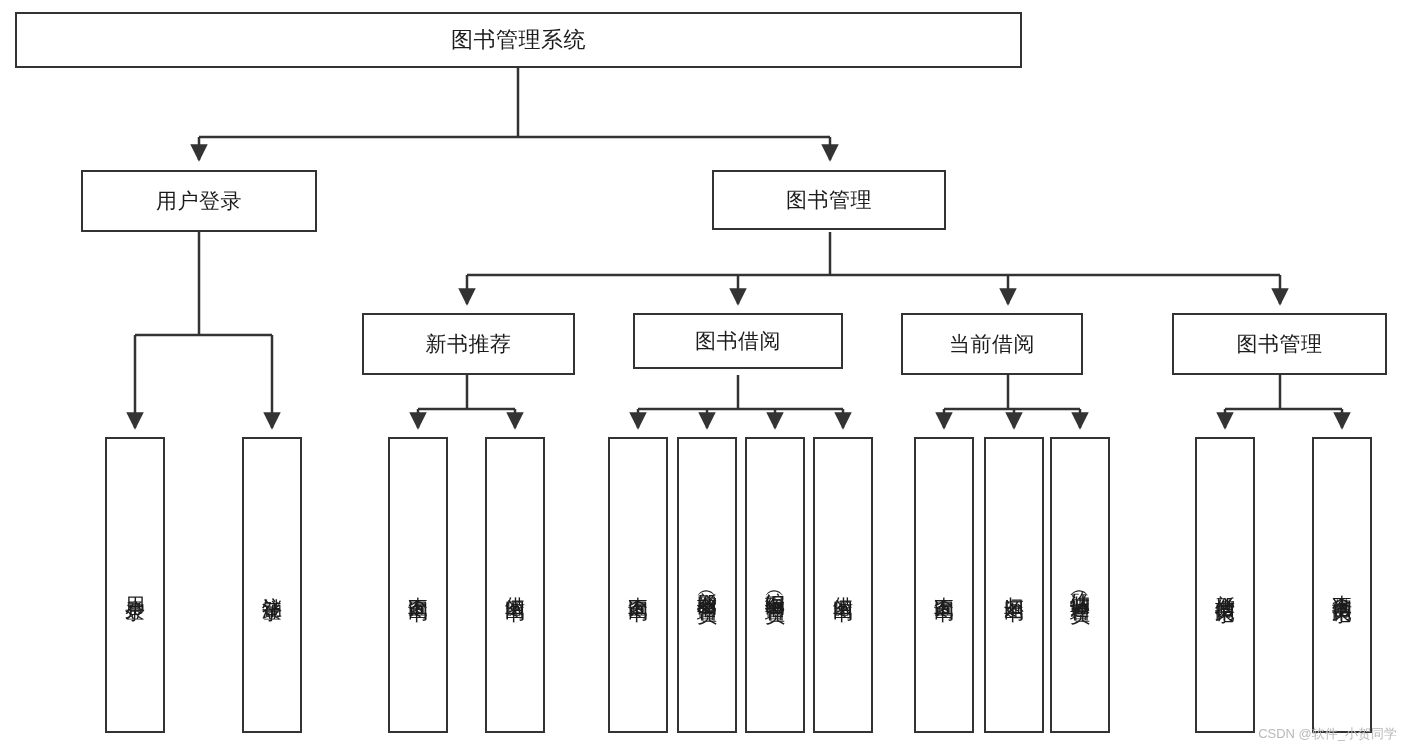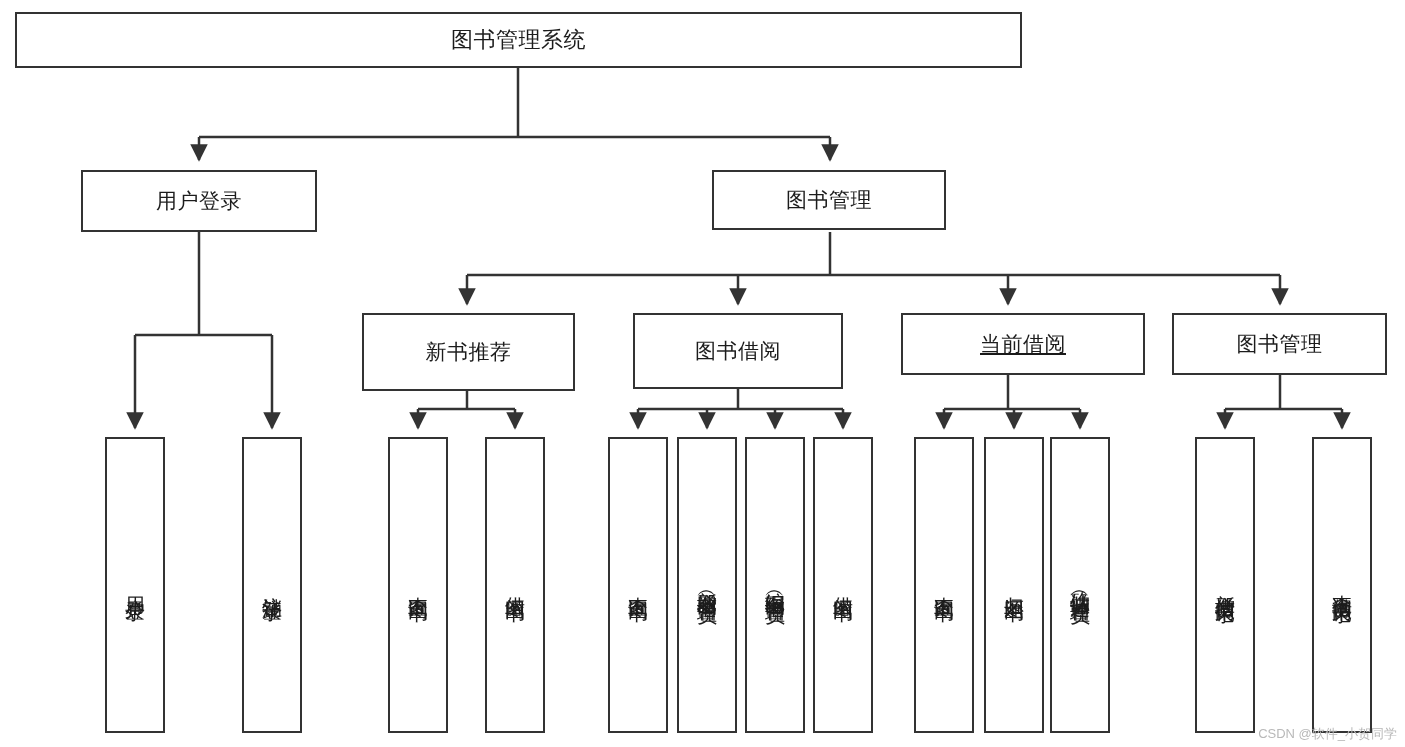--- a/index.html
+++ b/index.html
@@ -122,27 +122,27 @@
     <span class="label">图书管理系统</span>
   </div>
 
   <div class="node" id="node-login" style="left: 81px; top: 170px; width: 236px; height: 62px;">
     <span class="label">用户登录</span>
   </div>
   <div class="node" id="node-bookmgmt" style="left: 712px; top: 170px; width: 234px; height: 60px;">
     <span class="label">图书管理</span>
   </div>
 
-  <div class="node" id="node-newbook" style="left: 362px; top: 313px; width: 213px; height: 78px;">
+  <div class="node" id="node-newbook" style="left: 362px; top: 313px; width: 213px; height: 62px;">
     <span class="label">新书推荐</span>
   </div>
-  <div class="node" id="node-borrow" style="left: 633px; top: 313px; width: 210px; height: 76px;">
+  <div class="node" id="node-borrow" style="left: 633px; top: 313px; width: 210px; height: 56px;">
     <span class="label">图书借阅</span>
   </div>
-  <div class="node" id="node-current" style="left: 901px; top: 313px; width: 244px; height: 62px; text-decoration: underline;">
+  <div class="node" id="node-current" style="left: 901px; top: 313px; width: 182px; height: 62px;">
     <span class="label">当前借阅</span>
   </div>
   <div class="node" id="node-records" style="left: 1172px; top: 313px; width: 215px; height: 62px;">
     <span class="label">图书管理</span>
   </div>
 
   <div id="leaf-container">
       <div class="node vertical" style="left: 105px; top: 437px; width: 60px; height: 296px;">
         <span class="label">用户登录</span>
       </div>

